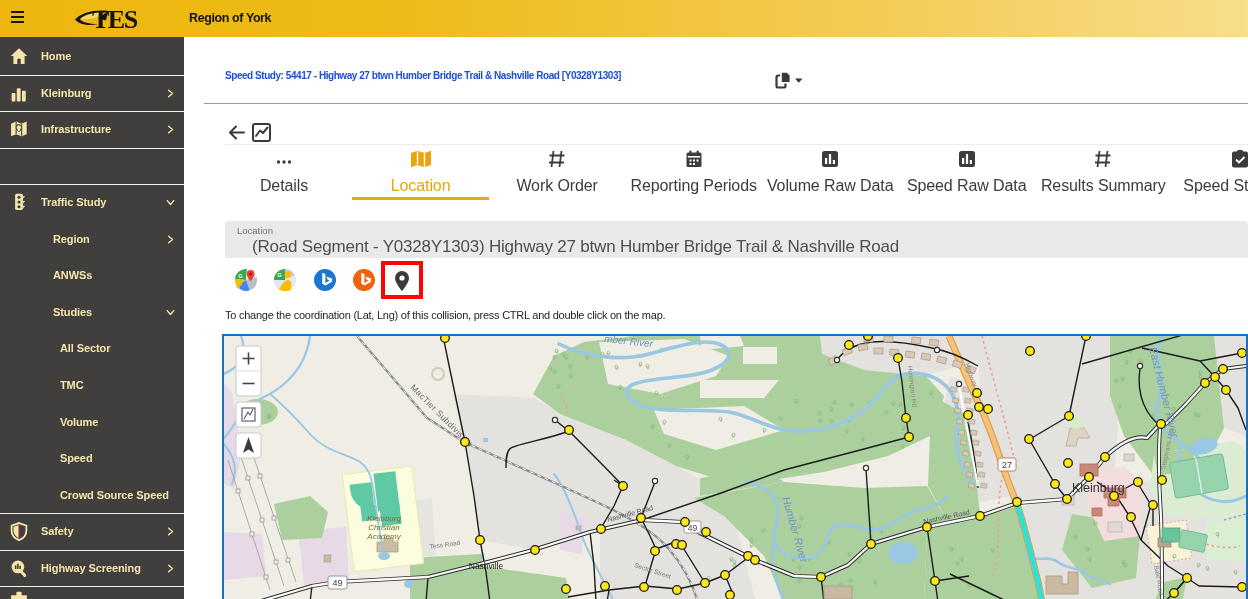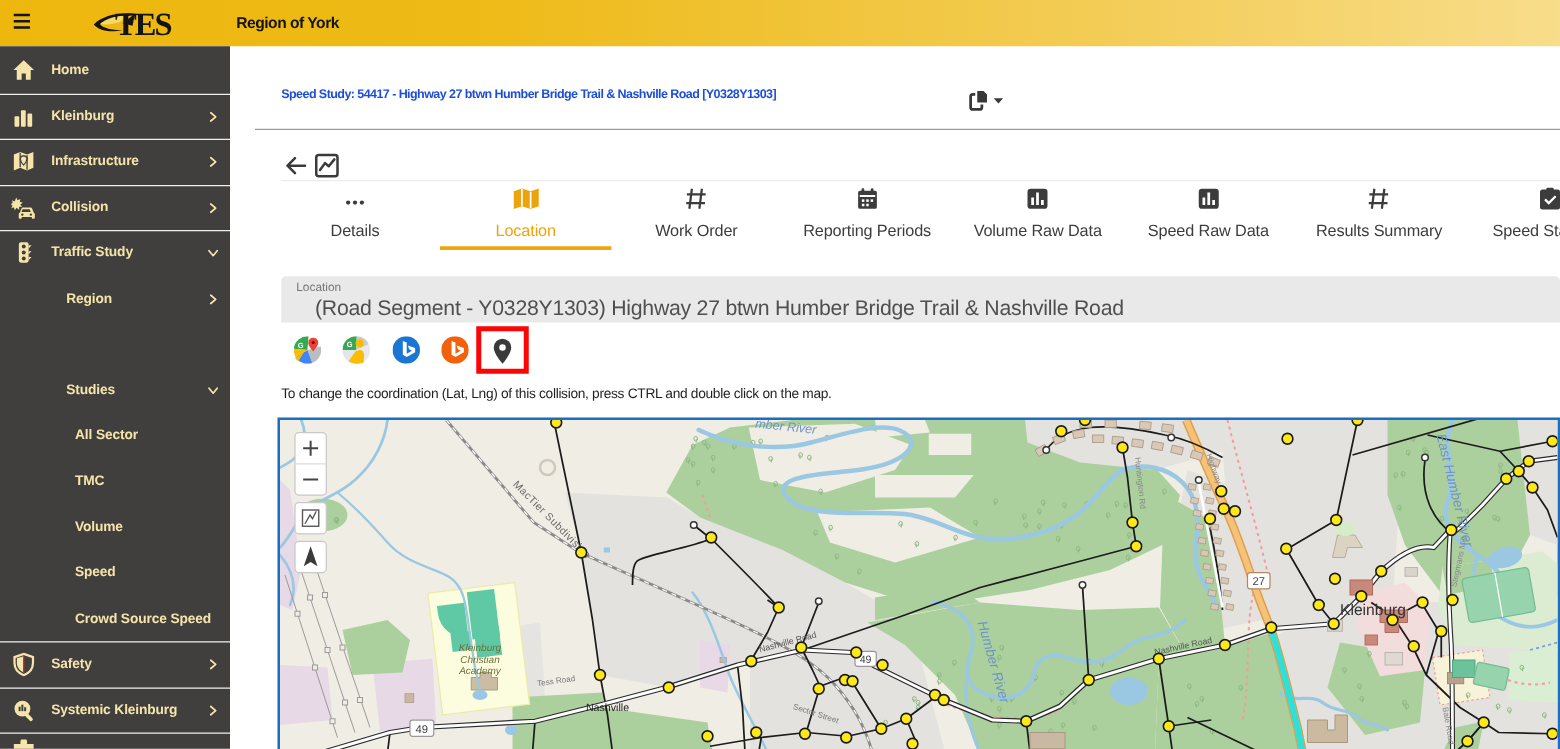--- a/index.html
+++ b/index.html
@@ -22,21 +22,21 @@
 .mi2 .lbl { left:53px; }
 .mi3 .lbl { left:60px; }
 
 #title { position:absolute; left:225px; top:70px; font-size:10px; font-weight:bold; color:#1d4ed8; letter-spacing:-0.45px; }
 #copyic { position:absolute; left:775px; top:71px; }
 #hr1 { position:absolute; left:204px; top:103px; width:1044px; height:1px; background:#9a9a9a; }
 #backic { position:absolute; left:227px; top:122px; }
 #tabsep { position:absolute; left:225px; top:144px; width:1023px; height:1px; background:#ececec; }
 .tab { position:absolute; top:150px; width:137px; text-align:center; }
 .tab .tic { height:18px; }
-.tab .tlb { margin-top:9px; font-size:13px; color:#3c3c3c; letter-spacing:-0.1px; }
+.tab .tlb { margin-top:9px; font-size:16px; color:#3c3c3c; letter-spacing:-0.1px; }
 .tab.act .tlb { color:#eca40e; }
 #tabline { position:absolute; left:352px; top:197px; width:137px; height:3px; background:#efa60c; }
 
 #locbox { position:absolute; left:225px; top:221px; width:1023px; height:37px; background:#e9e9e9; border-radius:4px 4px 0 0; }
 #locbox .l1 { position:absolute; left:12px; top:4px; font-size:9.5px; color:#757575; }
 #locbox .l2 { position:absolute; left:27px; top:16px; font-size:17px; color:#4f4f4f; letter-spacing:-0.2px; }
 
 #redbox { position:absolute; left:381px; top:261px; width:42px; height:38px; border:4px solid #fb0505; }
 #instr { position:absolute; left:225px; top:309px; font-size:11px; color:#1f1f1f; letter-spacing:-0.25px; }
 
@@ -81,52 +81,42 @@
         <path d="M1,3.5 L5.8,1.5 L11,3.5 L15.8,1.5 V13.5 L11,15.5 L5.8,13.5 L1,15.5 Z" fill="#f6e5ab"></path>
         <path d="M5.8,2 V13 M11,4 V15" stroke="#413f3e" stroke-width="1"></path>
         <circle cx="8.4" cy="7" r="3" fill="#413f3e"></circle>
         <path d="M8.4,4.6 a2.4,2.4 0 0 1 2.4,2.4 c0,1.8 -2.4,4.4 -2.4,4.4 s-2.4,-2.6 -2.4,-4.4 a2.4,2.4 0 0 1 2.4,-2.4 z" fill="#f6e5ab" stroke="#413f3e" stroke-width="0.8"></path>
       </svg>
       <div class="lbl">Infrastructure</div>
       <svg class="chev" viewBox="0 0 11 11">
         <path d="M3.2,1.5 L8,5.5 L3.2,9.5" stroke="#f6e5ab" stroke-width="1.7" fill="none" stroke-linecap="round" stroke-linejoin="round"></path>
       </svg>
     </div>
-<div class="mi" style="top:110.6px">
-      <svg class="ic" viewBox="0 0 17 18">
-        <path d="M2.8,1 l1,2 2.1,-1 -0.4,2.3 2.3,0.4 -1.9,1.5 1.4,1.8 -2.3,0 0,2.3 -1.9,-1.5 -1.4,1.8 -0.6,-2.2 -2.2,0.6 1.1,-2 -2,-1.1 2.2,-0.7 -0.7,-2.2 2.1,0.9 Z" fill="#f6e5ab"></path>
-        <path d="M5.5,12.5 l1.2,-3 c0.3,-0.7 0.8,-1 1.5,-1 h5.2 c0.7,0 1.2,0.3 1.5,1 l1.2,3 c0.5,0.2 0.8,0.6 0.8,1.2 v2.6 c0,0.4 -0.3,0.7 -0.7,0.7 h-0.9 c-0.4,0 -0.7,-0.3 -0.7,-0.7 v-0.6 h-7.6 v0.6 c0,0.4 -0.3,0.7 -0.7,0.7 h-0.9 c-0.4,0 -0.7,-0.3 -0.7,-0.7 v-2.6 c0,-0.6 0.3,-1 0.8,-1.2 z" fill="#f6e5ab"></path>
-        <circle cx="7.4" cy="13.9" r="0.9" fill="#413f3e"></circle>
-        <circle cx="13.9" cy="13.9" r="0.9" fill="#413f3e"></circle>
-        <path d="M6.8,12 l0.8,-2.2 h5.4 l0.8,2.2 z" fill="#413f3e"></path>
-      </svg>
-      <div class="lbl">Collision</div>
-      <svg class="chev" viewBox="0 0 11 11">
-        <path d="M3.2,1.5 L8,5.5 L3.2,9.5" stroke="#f6e5ab" stroke-width="1.7" fill="none" stroke-linecap="round" stroke-linejoin="round"></path>
-      </svg>
-    </div>
 <div class="mi" style="top:147.2px">
       <svg class="ic" viewBox="0 0 17 18">
         <rect x="4.8" y="0.8" width="7.4" height="15.4" rx="1.6" fill="#f6e5ab"></rect>
         <circle cx="8.5" cy="4" r="1.5" fill="#413f3e"></circle>
         <circle cx="8.5" cy="8.5" r="1.5" fill="#413f3e"></circle>
         <circle cx="8.5" cy="13" r="1.5" fill="#413f3e"></circle>
         <path d="M12.2,3 h2.2 l-2.2,2.4 Z M12.2,7.5 h2.2 l-2.2,2.4 Z M12.2,12 h2.2 l-2.2,2.4 Z" fill="#f6e5ab"></path>
       </svg>
       <div class="lbl">Traffic Study</div>
       <svg class="chev" viewBox="0 0 11 11">
         <path d="M1.5,3.2 L5.5,8 L9.5,3.2" stroke="#f6e5ab" stroke-width="1.7" fill="none" stroke-linecap="round" stroke-linejoin="round"></path>
       </svg>
     </div>
 <div class="mi mi2" style="top:183.7px">
       <div class="lbl">Region</div>
       <svg class="chev" viewBox="0 0 11 11">
         <path d="M3.2,1.5 L8,5.5 L3.2,9.5" stroke="#f6e5ab" stroke-width="1.7" fill="none" stroke-linecap="round" stroke-linejoin="round"></path>
       </svg>
     </div>
+<div class="mi mi2" style="top:220.3px">
+      <div class="lbl">ANWSs</div>
+    </div>
 <div class="mi mi2" style="top:256.8px">
       <div class="lbl">Studies</div>
       <svg class="chev" viewBox="0 0 11 11">
         <path d="M1.5,3.2 L5.5,8 L9.5,3.2" stroke="#f6e5ab" stroke-width="1.7" fill="none" stroke-linecap="round" stroke-linejoin="round"></path>
       </svg>
     </div>
 <div class="mi mi3" style="top:293.4px">
       <div class="lbl">All Sector</div>
     </div>
 <div class="mi mi3" style="top:330px">
@@ -153,21 +143,21 @@
       </svg>
     </div>
 <div class="mi" style="top:512.7px">
       <svg class="ic" viewBox="0 0 17 18">
         <circle cx="7.5" cy="7.5" r="6" fill="#f6e5ab"></circle>
         <rect x="4.6" y="6" width="1.5" height="3.4" fill="#413f3e"></rect>
         <rect x="6.7" y="4.5" width="1.5" height="4.9" fill="#413f3e"></rect>
         <rect x="8.8" y="6.4" width="1.5" height="3" fill="#413f3e"></rect>
         <rect x="11" y="10.6" width="7" height="2.8" rx="1.4" transform="rotate(45 11 10.6)" fill="#f6e5ab"></rect>
       </svg>
-      <div class="lbl">Systemic Kleinburg</div>
+      <div class="lbl">Highway Screening</div>
       <svg class="chev" viewBox="0 0 11 11">
         <path d="M3.2,1.5 L8,5.5 L3.2,9.5" stroke="#f6e5ab" stroke-width="1.7" fill="none" stroke-linecap="round" stroke-linejoin="round"></path>
       </svg>
     </div>
 <div class="mi" style="top:549.3px">
       <svg class="ic" style="top:4px" viewBox="0 0 17 18">
         <path d="M1,5 h15 v11 h-15 z M6,5 v-2.2 c0,-0.7 0.5,-1.2 1.2,-1.2 h2.6 c0.7,0 1.2,0.5 1.2,1.2 V5" fill="#f6e5ab" stroke="none"></path>
       </svg>
     </div>
 <div class="sep" style="top:37.5px"></div>

